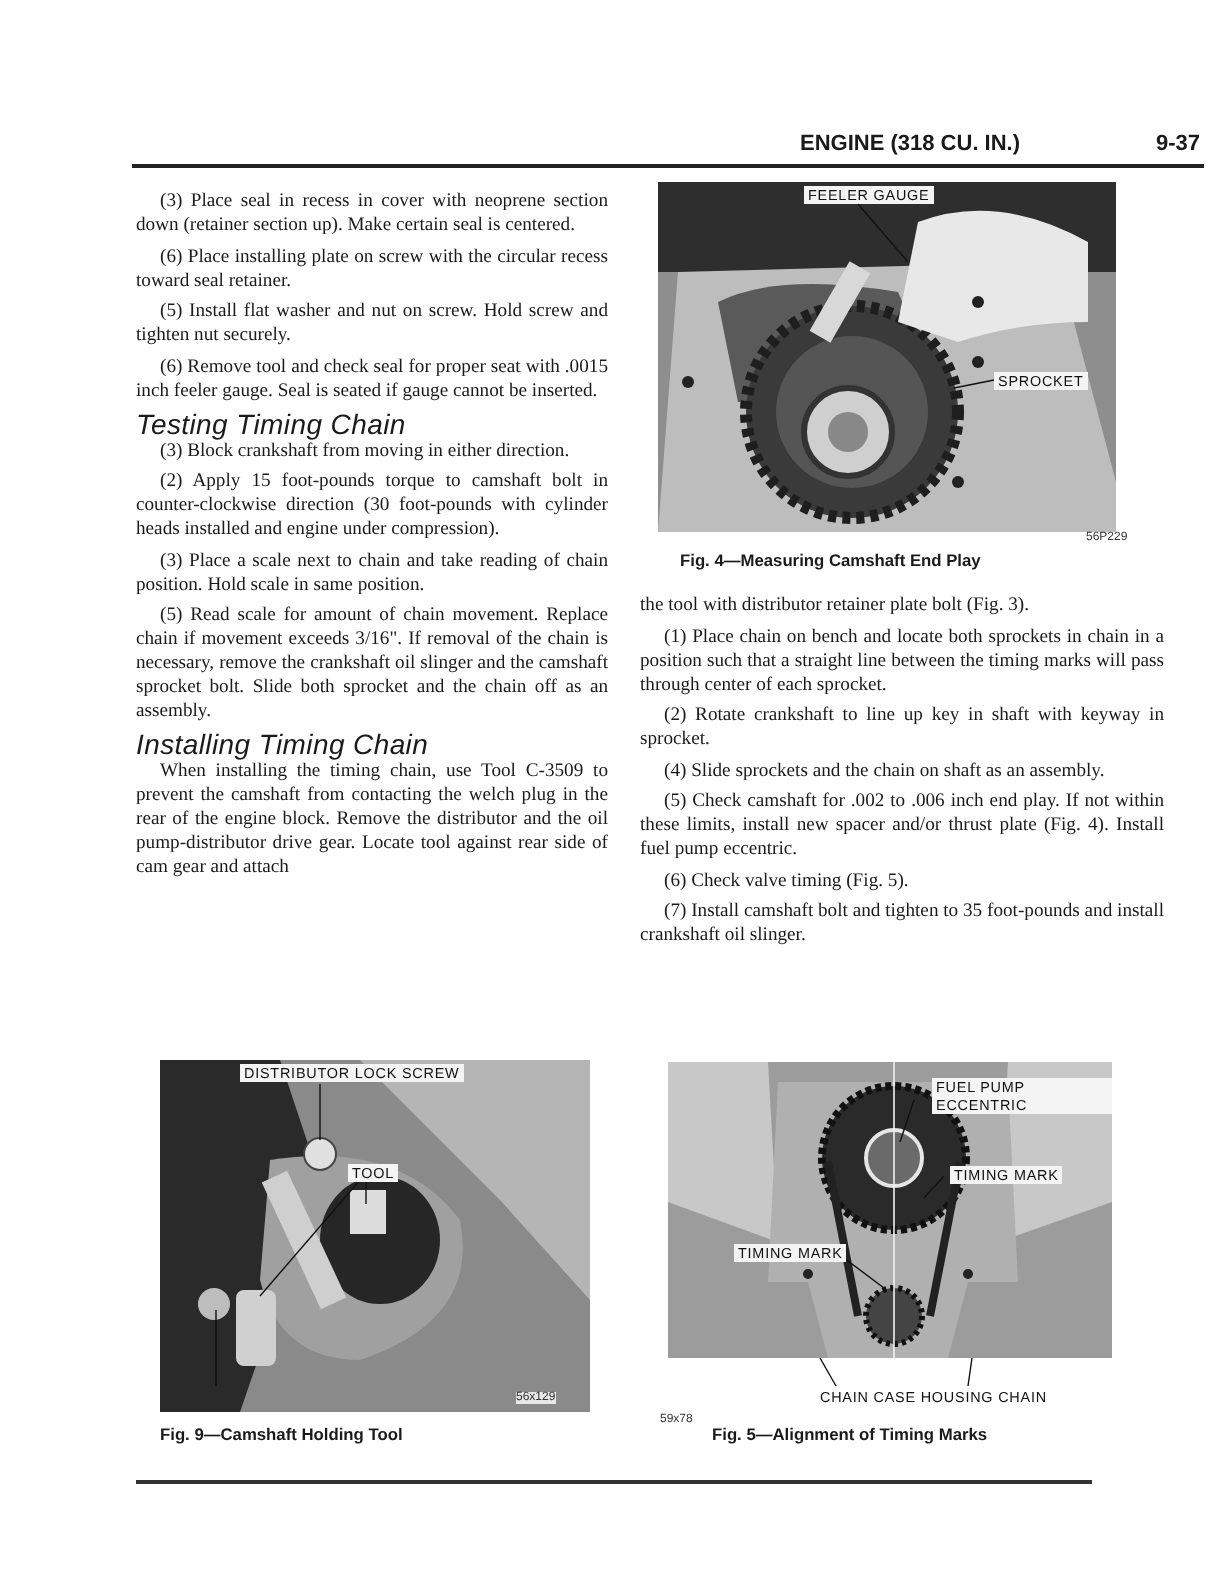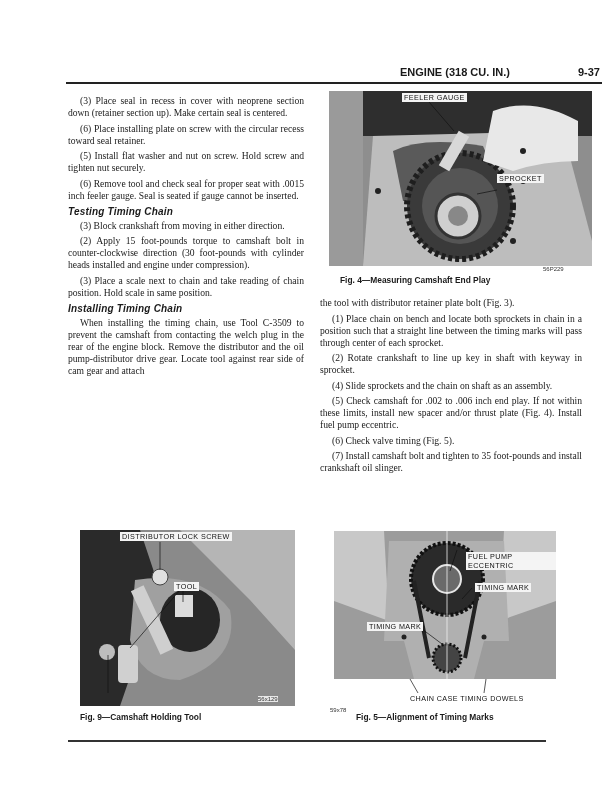--- a/index.html
+++ b/index.html
@@ -6,21 +6,21 @@
   body { width:612px; height:792px; position:relative; overflow:hidden;
          font-family:"Liberation Serif","DejaVu Serif",serif; color:#1a1a1a; }
   .hdr { position:absolute; left:392px; top:66px; width:212px; height:14px;
          font-family:"Liberation Sans","DejaVu Sans",sans-serif; font-weight:bold; font-size:11px; }
   .hdr .title { position:absolute; left:8px; top:0; }
   .hdr .pg { position:absolute; right:4px; top:0; }
   .hdr-rule { position:absolute; left:66px; top:82px; width:536px; height:2px; background:#222; }
   .col { position:absolute; font-size:9.6px; line-height:12px; text-align:justify; }
   .col p { margin:0 0 3.5px 0; text-indent:12px; }
   .col h3 { margin:4px 0 2px 0; font-family:"Liberation Sans","DejaVu Sans",sans-serif;
-            font-style:italic; font-weight:bold; font-size:10px; letter-spacing:0.2px; }
+            font-style:italic; font-weight:normal; font-size:14px; letter-spacing:0.2px; }
   #colL { left:68px; top:95px; width:236px; }
   #colR { left:320px; top:297px; width:262px; }
   .fig { position:absolute; overflow:hidden; }
   .callout { position:absolute; font-family:"Liberation Sans","DejaVu Sans",sans-serif;
              font-size:7.2px; letter-spacing:0.4px; background:#f4f4f4; padding:0 2px; color:#111; line-height:9px; }
   .cap { position:absolute; font-family:"Liberation Sans","DejaVu Sans",sans-serif;
          font-weight:bold; font-size:8.4px; text-align:left; }
   .code { position:absolute; font-family:"Liberation Sans","DejaVu Sans",sans-serif; font-size:6px; color:#333; }
   .foot-rule { position:absolute; left:68px; top:740px; width:478px; height:2px; background:#333; }
 </style>
@@ -35,53 +35,54 @@
 
 <div id="colL" class="col">
   <p>(3) Place seal in recess in cover with neoprene section down (retainer section up). Make certain seal is centered.</p>
   <p>(6) Place installing plate on screw with the circular recess toward seal retainer.</p>
   <p>(5) Install flat washer and nut on screw. Hold screw and tighten nut securely.</p>
   <p>(6) Remove tool and check seal for proper seat with .0015 inch feeler gauge. Seal is seated if gauge cannot be inserted.</p>
   <h3>Testing Timing Chain</h3>
   <p>(3) Block crankshaft from moving in either direction.</p>
   <p>(2) Apply 15 foot-pounds torque to camshaft bolt in counter-clockwise direction (30 foot-pounds with cylinder heads installed and engine under compression).</p>
   <p>(3) Place a scale next to chain and take reading of chain position. Hold scale in same position.</p>
+  <p>(5) Read scale for amount of chain movement. Replace chain if movement exceeds 3/16". If removal of the chain is necessary, remove the crankshaft oil slinger and the camshaft sprocket bolt. Slide both sprocket and the chain off as an assembly.</p>
   <h3>Installing Timing Chain</h3>
   <p>When installing the timing chain, use Tool C-3509 to prevent the camshaft from contacting the welch plug in the rear of the engine block. Remove the distributor and the oil pump-distributor drive gear. Locate tool against rear side of cam gear and attach</p>
 </div>
 
 <div id="colR" class="col">
   <p style="text-indent:0">the tool with distributor retainer plate bolt (Fig. 3).</p>
   <p>(1) Place chain on bench and locate both sprockets in chain in a position such that a straight line between the timing marks will pass through center of each sprocket.</p>
   <p>(2) Rotate crankshaft to line up key in shaft with keyway in sprocket.</p>
   <p>(4) Slide sprockets and the chain on shaft as an assembly.</p>
   <p>(5) Check camshaft for .002 to .006 inch end play. If not within these limits, install new spacer and/or thrust plate (Fig. 4). Install fuel pump eccentric.</p>
   <p>(6) Check valve timing (Fig. 5).</p>
   <p>(7) Install camshaft bolt and tighten to 35 foot-pounds and install crankshaft oil slinger.</p>
 </div>
 
-<div class="fig" style="left:329px; top:91px; width:229px; height:175px; background:#9a9a9a;padding-left:34px;">
+<div class="fig" style="left:329px; top:91px; width:229px; height:175px; background:#9a9a9a;">
   <svg width="229" height="175">
     <rect x="0" y="0" width="229" height="175" fill="#8e8e8e"></rect>
     <rect x="0" y="0" width="229" height="45" fill="#2e2e2e"></rect>
     <path d="M10 45 L200 40 L229 150 L229 175 L0 175 Z" fill="#bdbdbd"></path>
     <path d="M30 60 Q60 45 120 55 L140 100 L40 110 Z" fill="#5a5a5a"></path>
     <circle cx="97" cy="115" r="53" fill="#3a3a3a" stroke="#1e1e1e" stroke-width="6" stroke-dasharray="4 3"></circle>
     <circle cx="97" cy="115" r="38" fill="#555"></circle>
     <circle cx="95" cy="125" r="22" fill="#cfcfcf" stroke="#333" stroke-width="3"></circle>
     <circle cx="95" cy="125" r="10" fill="#888"></circle>
     <path d="M130 20 Q170 5 215 30 L215 70 Q180 70 150 80 L120 70 Z" fill="#e8e8e8"></path>
     <rect x="85" y="40" width="12" height="40" fill="#d8d8d8" transform="rotate(30 91 60)"></rect>
     <circle cx="160" cy="60" r="3" fill="#222"></circle>
       <circle cx="160" cy="90" r="3" fill="#222"></circle>
     <circle cx="15" cy="100" r="3" fill="#222"></circle>
       <circle cx="150" cy="150" r="3" fill="#222"></circle>
   </svg>
   <span class="callout" style="left:73px; top:2px;">FEELER GAUGE</span>
-  <span class="callout" style="left:168px; top:83px;">SPROCKET</span>
+  <span class="callout" style="left:168px; top:95px;">SPROCKET</span>
   <svg style="position:absolute;left:0;top:0" width="229" height="175">
     <line x1="100" y1="11" x2="125" y2="40" stroke="#111" stroke-width="0.7"></line>
     <line x1="168" y1="99" x2="148" y2="103" stroke="#111" stroke-width="0.7"></line>
   </svg>
 </div>
 <span class="code" style="left:543px; top:266px;">56P229</span>
 <div class="cap" style="left:340px; top:275px; width:220px;">Fig. 4—Measuring Camshaft End Play</div>
 
 <div class="fig" style="left:80px; top:530px; width:215px; height:176px; background:#7a7a7a;text-align:center;">
   <svg width="215" height="176">
@@ -121,25 +122,25 @@
     <path d="M80 50 L95 127 M146 50 L131 127" stroke="#222" stroke-width="4"></path>
     <line x1="113" y1="0" x2="113" y2="148" stroke="#f0f0f0" stroke-width="0.8"></line>
     <circle cx="70" cy="106" r="2.5" fill="#222"></circle>
       <circle cx="150" cy="106" r="2.5" fill="#222"></circle>
   </svg>
   <svg style="position:absolute;left:0;top:0" width="222" height="148">
     <line x1="123" y1="19" x2="116" y2="40" stroke="#111" stroke-width="0.7"></line>
     <line x1="138" y1="57" x2="128" y2="68" stroke="#111" stroke-width="0.7"></line>
     <line x1="84" y1="95" x2="108" y2="113" stroke="#111" stroke-width="0.7"></line>
   </svg>
-  <span class="callout" style="left:132px; top:21px;">FUEL PUMP ECCENTRIC</span>
+  <span class="callout" style="left:132px; top:8px;">FUEL PUMP ECCENTRIC</span>
   <span class="callout" style="left:141px; top:52px;">TIMING MARK</span>
   <span class="callout" style="left:33px; top:91px;">TIMING MARK</span>
 </div>
-<span class="callout" style="left:408px; top:694px; background:transparent;">CHAIN CASE TIMING DOWELS</span>
+<span class="callout" style="left:408px; top:694px; background:transparent;">CHAIN CASE HOUSING CHAIN</span>
 <svg style="position:absolute;left:334px;top:679px" width="222" height="16">
   <line x1="76" y1="0" x2="84" y2="14" stroke="#111" stroke-width="0.7"></line>
   <line x1="152" y1="0" x2="150" y2="14" stroke="#111" stroke-width="0.7"></line>
 </svg>
 <span class="code" style="left:330px; top:707px;">59x78</span>
 <div class="cap" style="left:356px; top:712px; width:200px;">Fig. 5—Alignment of Timing Marks</div>
 
 <div class="foot-rule"></div>
 
 </body></html>

